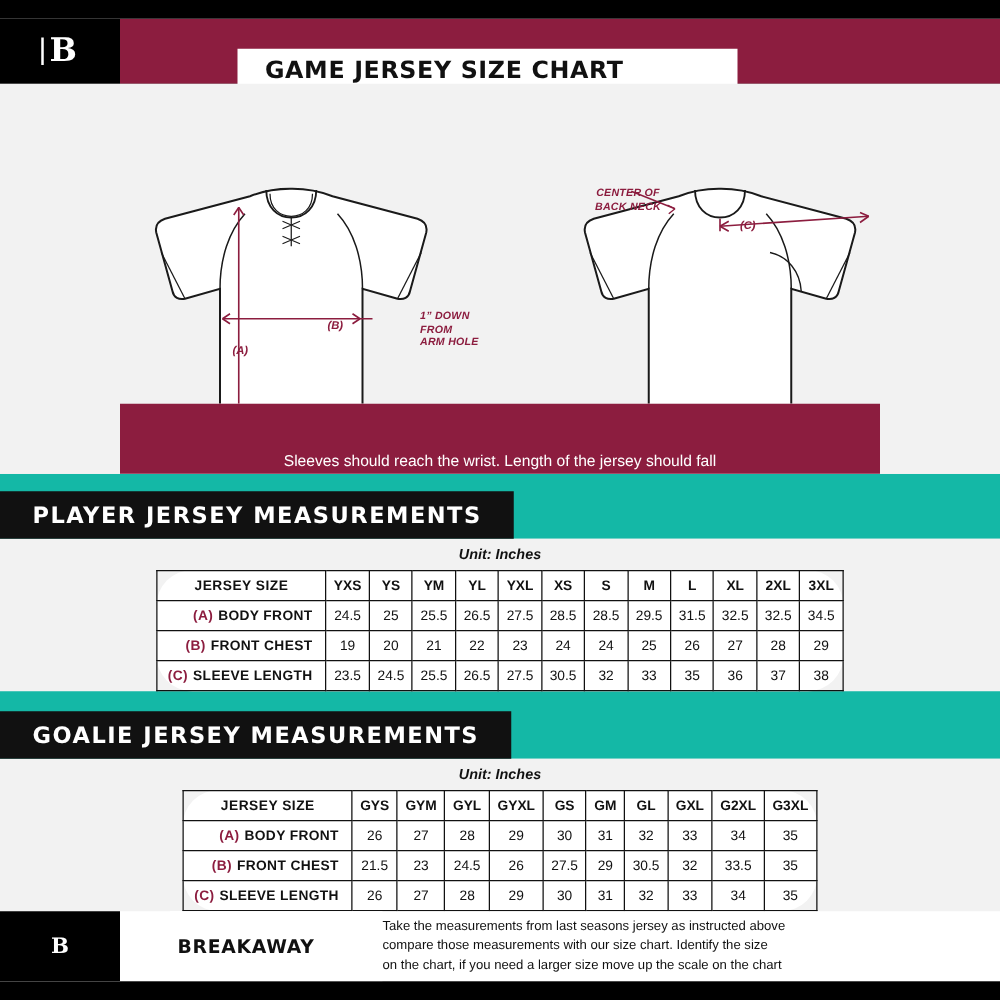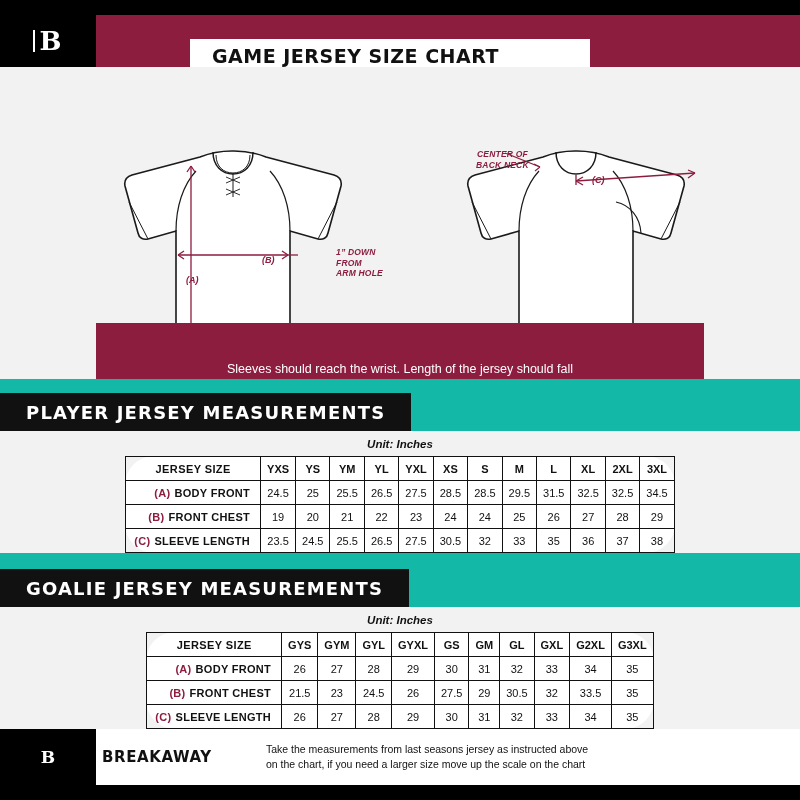--- a/index.html
+++ b/index.html
@@ -240,20 +240,21 @@
     font-size: 17px;
     font-weight: bold;
   }
   .footer-brand {
     width: 170px;
     background: #ffffff;
     display: flex;
     align-items: center;
     padding-left: 6px;
     box-sizing: border-box;
+    margin-left: 40px;
   }
   .footer-brand .bname {
     font-size: 15px;
     font-weight: bold;
     letter-spacing: 0.6px;
     color: #111111;
     font-family: "DejaVu Sans", sans-serif;
   }
   .footer-text {
     flex: 1;
@@ -500,18 +501,19 @@
 
     <div class="footer">
       <div class="footer-logo">
         <span class="fl">B</span>
       </div>
       <div class="footer-brand">
         <span class="bname">BREAKAWAY</span>
       </div>
       <div class="footer-text">
         <div>Take the measurements from last seasons jersey as instructed above</div>
+        <div>compare those measurements  with our size chart. Identify the size</div>
         <div>on the chart, if you need a larger size move up the scale on the chart</div>
       </div>
     </div>
 
   </div>
 </div>
 
 </body></html>

